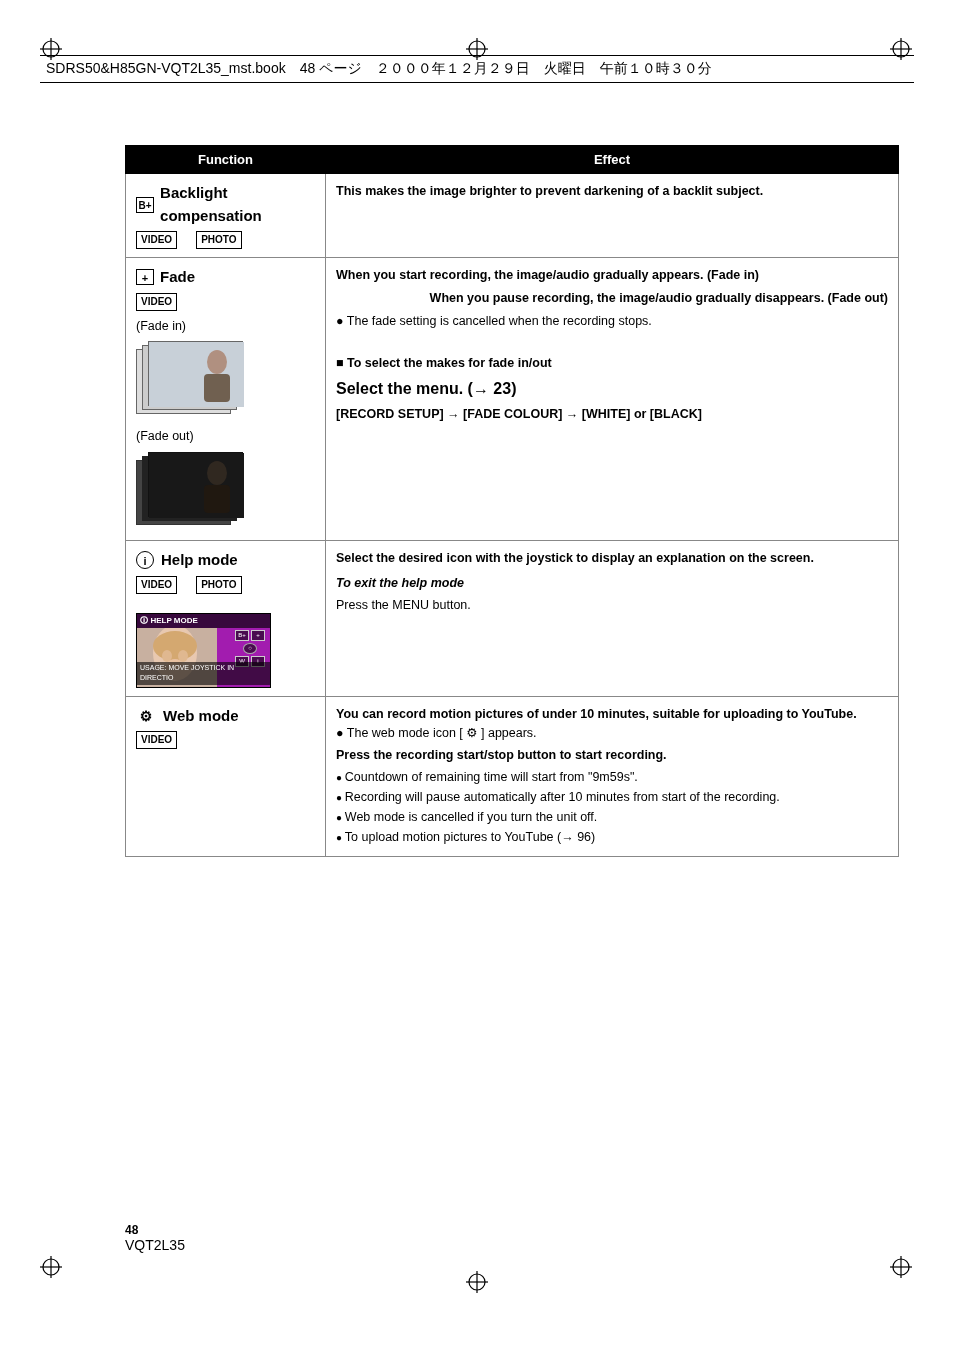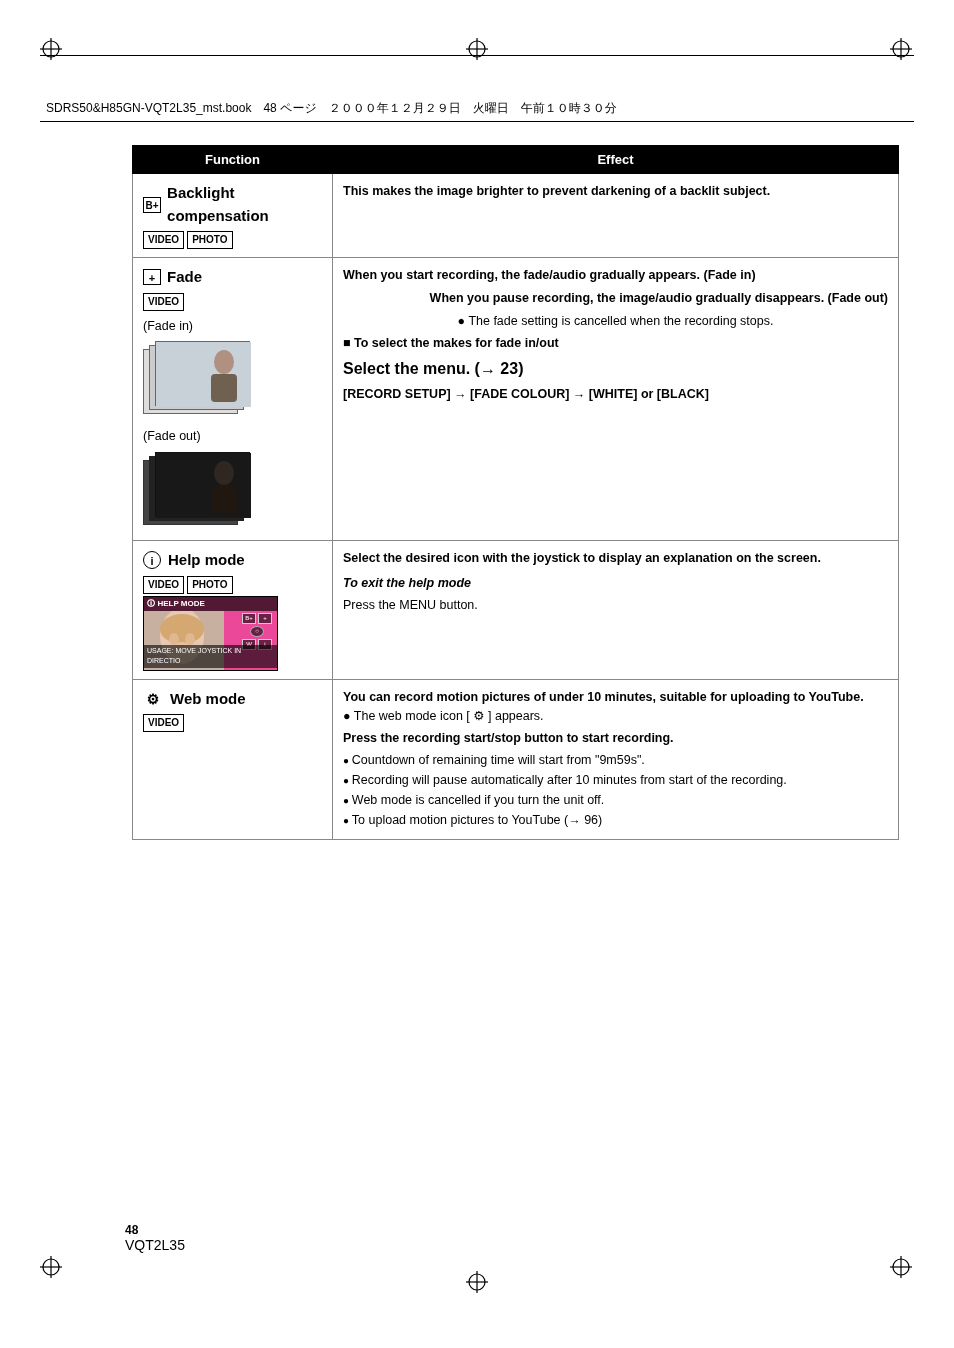--- a/index.html
+++ b/index.html
@@ -19,31 +19,30 @@
       top: 55px;
       left: 40px;
       right: 40px;
       border-top: 1.5px solid #000;
       border-bottom: 1.5px solid #000;
       padding: 4px 6px;
       display: flex;
       align-items: center;
     }
     .header-text {
-      font-size: 12px;
+      font-size: 14px;
       color: #000;
       white-space: nowrap;
-      margin-top: 40px;
     }
 
     
     .main-table-container {
       position: absolute;
       top: 145px;
-      left: 132px;
+      left: 125px;
       right: 55px;
     }
 
     table.main-table {
       width: 100%;
       border-collapse: collapse;
       border: 1.5px solid #000;
     }
 
     table.main-table th {
@@ -77,21 +76,21 @@
       font-weight: bold;
       font-size: 15px;
       display: flex;
       align-items: center;
       gap: 4px;
       margin-bottom: 3px;
     }
 
     .badge-row {
       display: flex;
-      gap: 3px;
+      gap: 19px;
       margin-top: 4px;
     }
     .badge {
       border: 1.5px solid #000;
       font-size: 10px;
       font-weight: bold;
       padding: 0 4px;
       line-height: 1.6;
     }
 
@@ -114,23 +113,23 @@
       margin-bottom: 2px;
       line-height: 1.45;
       font-size: 12.5px;
     }
 
     
     .help-mode-img {
       width: 135px;
       height: 75px;
       border: 1px solid #000;
-      background: #ec4899;
+      background: #a21caf;
       position: relative;
-      margin-top: 2px;
+      margin-top: 19px;
       font-size: 9px;
       overflow: hidden;
     }
     .help-mode-top-bar {
       background: rgba(0,0,0,0.65);
       color: #fff;
       font-size: 8px;
       padding: 1px 3px;
       font-weight: bold;
     }
@@ -246,23 +245,23 @@
             <div style="position:absolute;top:2px;left:12px;width:95px;height:65px;background:#111;border:1px solid #111;">
               <svg width="95" height="65" viewBox="0 0 95 65">
                 <rect x="0" y="0" width="95" height="65" fill="#181818"></rect>
                 <ellipse cx="68" cy="20" rx="10" ry="12" fill="#302820"></ellipse>
                 <rect x="55" y="32" width="26" height="28" rx="4" fill="#201810"></rect>
               </svg>
             </div>
           </div>
         </td>
         <td class="effect-col">
-          <p style="font-weight:bold;margin-bottom:4px;">When you start recording, the fade/audio gradually appears. (Fade in)</p>
+          <p style="font-weight:bold;margin-bottom:4px;">When you start recording, the image/audio gradually appears. (Fade in)</p>
           <p style="font-weight:bold;margin-bottom:4px;text-align:right;">When you pause recording, the image/audio gradually disappears. (Fade out)</p>
-          <p style="margin-bottom:4px;text-align:center;">● The fade setting is cancelled when the recording stops.</p>
+          <p style="margin-bottom:24px;">● The fade setting is cancelled when the recording stops.</p>
           <p style="font-weight:bold;margin-bottom:4px;">■ To select the makes for fade in/out</p>
           <p style="font-size:16px;font-weight:bold;margin-bottom:4px;">Select the menu. (→ 23)</p>
           <p style="font-weight:bold;">[RECORD SETUP] → [FADE COLOUR] → [WHITE] or [BLACK]</p>
         </td>
       </tr>
 
       <tr>
         <td class="function-col">
           <div class="func-title">
             <span style="display:inline-block;width:18px;height:18px;border-radius:50%;border:1.5px solid #000;font-size:11px;font-weight:bold;text-align:center;line-height:18px;margin-right:3px;">i</span>

